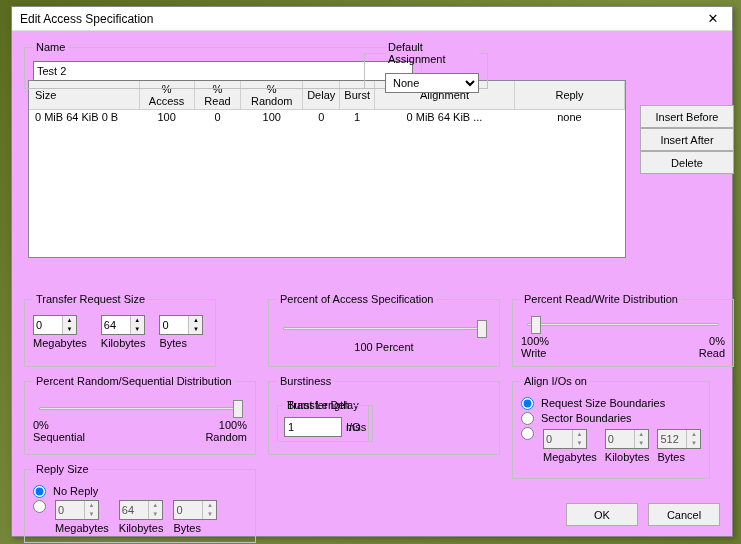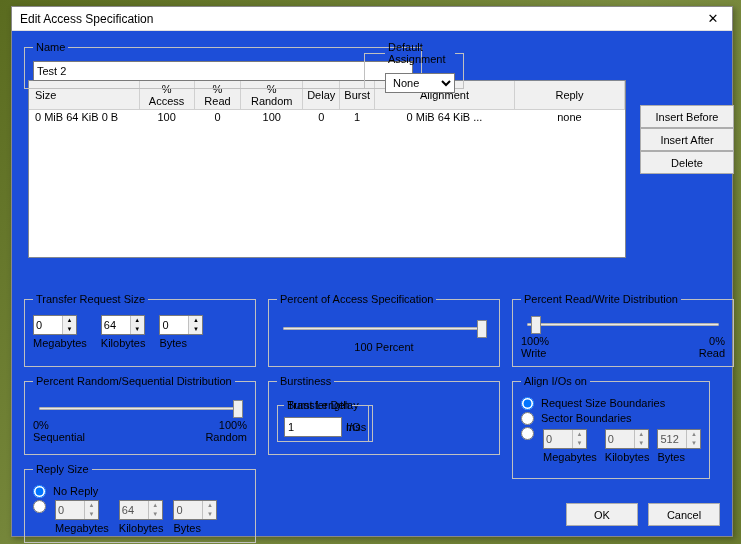--- a/index.html
+++ b/index.html
@@ -10,21 +10,21 @@
   }
   body {
     width: 741px; height: 544px;
     background: linear-gradient(135deg, #5a6b1f 0%, #7a8b3f 50%, #6a7b2f 100%);
     position: relative;
   }
   .dialog {
     position: absolute;
     left: 11px; top: 6px;
     width: 722px; height: 531px;
-    background: #1d4ed8;
+    background: #f0abfc;
     border: 1px solid #888;
     box-shadow: 2px 2px 6px rgba(0,0,0,0.3);
     display: flex; flex-direction: column;
   }
   .titlebar {
     height: 24px;
     background: #fff;
     border-bottom: 1px solid #e0e0e0;
     display: flex; align-items: center;
     padding: 0 2px 0 8px;
@@ -45,21 +45,21 @@
     border: 1px solid #c0c0c0;
     margin: 0;
     padding: 8px 8px 6px 8px;
     position: absolute;
   }
   fieldset > legend {
     padding: 0 3px;
     font-size: 11px;
   }
   .fs-name { left: 12px; top: 10px; width: 398px; height: 48px; }
-  .fs-default { left: 352px; top: 10px; width: 100px; height: 48px; padding-left: 20px; }
+  .fs-default { left: 352px; top: 10px; width: 124px; height: 48px; padding-left: 20px; }
   .fs-table { left: 12px; top: 68px; width: 606px; height: 186px; padding: 4px; border: none; margin-top: 35px; }
   .table-wrap {
     border: 1px solid #828790;
     background: #fff;
     width: 100%; height: 100%;
     overflow: hidden;
   }
   table { width: 100%; border-collapse: collapse; font-size: 11px; }
   th {
     background: #f0f0f0;
@@ -87,21 +87,21 @@
   input[type=text], select {
     font: inherit;
     border: 1px solid #7a7a7a;
     background: #fff;
     padding: 1px 3px;
     height: 20px;
   }
   .fs-name input { width: 100%; }
   .fs-default select { width: 100%; }
 
-  .fs-trs { left: 12px; top: 262px; width: 232px; height: 74px; }
+  .fs-trs { left: 12px; top: 262px; width: 192px; height: 74px; }
   .fs-poa { left: 256px; top: 262px; width: 232px; height: 74px; }
   .fs-prw { left: 500px; top: 262px; width: 222px; height: 74px; }
   .fs-prs { left: 12px; top: 344px; width: 232px; height: 80px; }
   .fs-burst { left: 256px; top: 344px; width: 232px; height: 80px; }
   .fs-align { left: 500px; top: 344px; width: 180px; height: 104px; }
   .fs-reply { left: 12px; top: 432px; width: 232px; height: 80px; }
 
   .spinner {
     display: inline-flex; align-items: stretch; height: 20px;
     border: 1px solid #7a7a7a; background: #fff;

